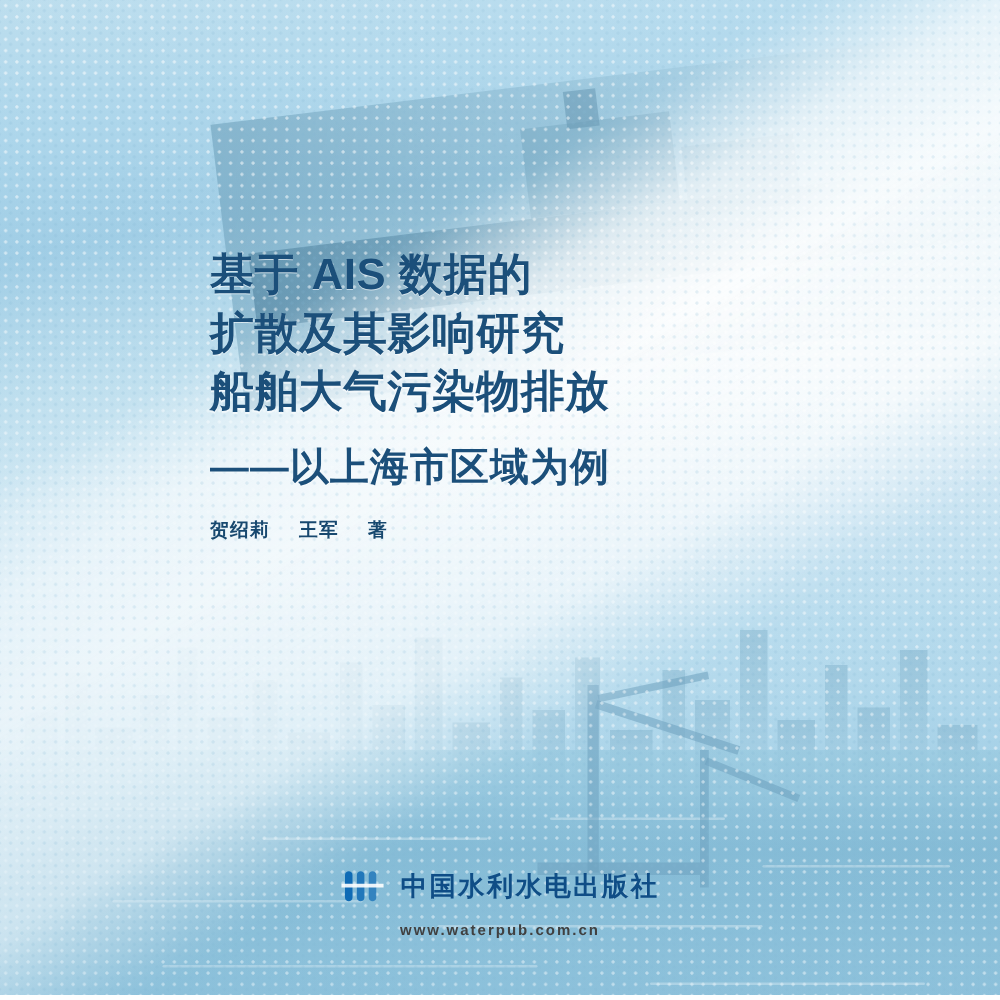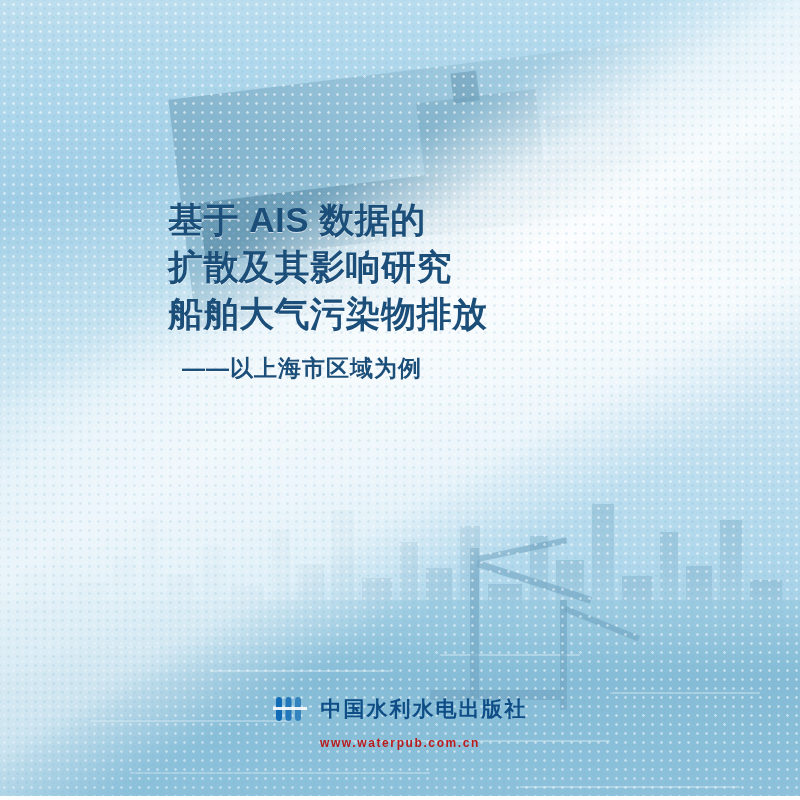--- a/index.html
+++ b/index.html
@@ -160,23 +160,22 @@
     color: #1b4f7a;
     font-size: 35px;
     font-weight: bold;
     line-height: 47px;
     letter-spacing: 0.5px;
     white-space: nowrap;
     text-shadow: 0 1px 0 rgba(255,255,255,0.6);
   }
   .subtitle {
     margin-top: 16px;
-    margin-left: 14px;
     color: #1b4f7a;
-    font-size: 23px;
+    font-size: 31px;
     font-weight: bold;
     letter-spacing: 1px;
     white-space: nowrap;
     text-shadow: 0 1px 0 rgba(255,255,255,0.55);
   }
   .authors {
     position: absolute;
     left: 168px;
     top: 415px;
     color: #17486f;
@@ -201,21 +200,21 @@
   }
   .pub-name {
     color: #0f4d86;
     font-size: 21px;
     font-weight: bold;
     letter-spacing: 2px;
     white-space: nowrap;
   }
   .pub-url {
     margin-top: 8px;
-    color: #b91c1c;
+    color: #404040;
     font-size: 12px;
     font-weight: bold;
     letter-spacing: 1.6px;
   }
   .pub-logo {
     width: 34px;
     height: 30px;
     display: block;
   }
 </style>
@@ -287,20 +286,25 @@
   <div class="halftone"></div>
   <div class="wash"></div>
 
   <div class="title-block">
     <div class="title-line">基于 AIS 数据的</div>
     <div class="title-line">扩散及其影响研究</div>
     <div class="title-line">船舶大气污染物排放</div>
     <div class="subtitle">——以上海市区域为例</div>
   </div>
 
+  <div class="authors">
+    <span>贺绍莉</span>
+    <span>王军</span>
+    <span>著</span>
+  </div>
 
   <div class="publisher">
     <div class="pub-row">
       <span>
         <svg class="pub-logo" viewBox="0 0 34 30" xmlns="http://www.w3.org/2000/svg">
           <g fill="#0f6bb5">
             <path d="M3 6 C3 2, 9 2, 9 6 L9 24 C9 28, 3 28, 3 24 Z"></path>
             <path d="M12.5 6 C12.5 2, 18.5 2, 18.5 6 L18.5 24 C18.5 28, 12.5 28, 12.5 24 Z" opacity="0.85"></path>
             <path d="M22 6 C22 2, 28 2, 28 6 L28 24 C28 28, 22 28, 22 24 Z" opacity="0.7"></path>
           </g>

